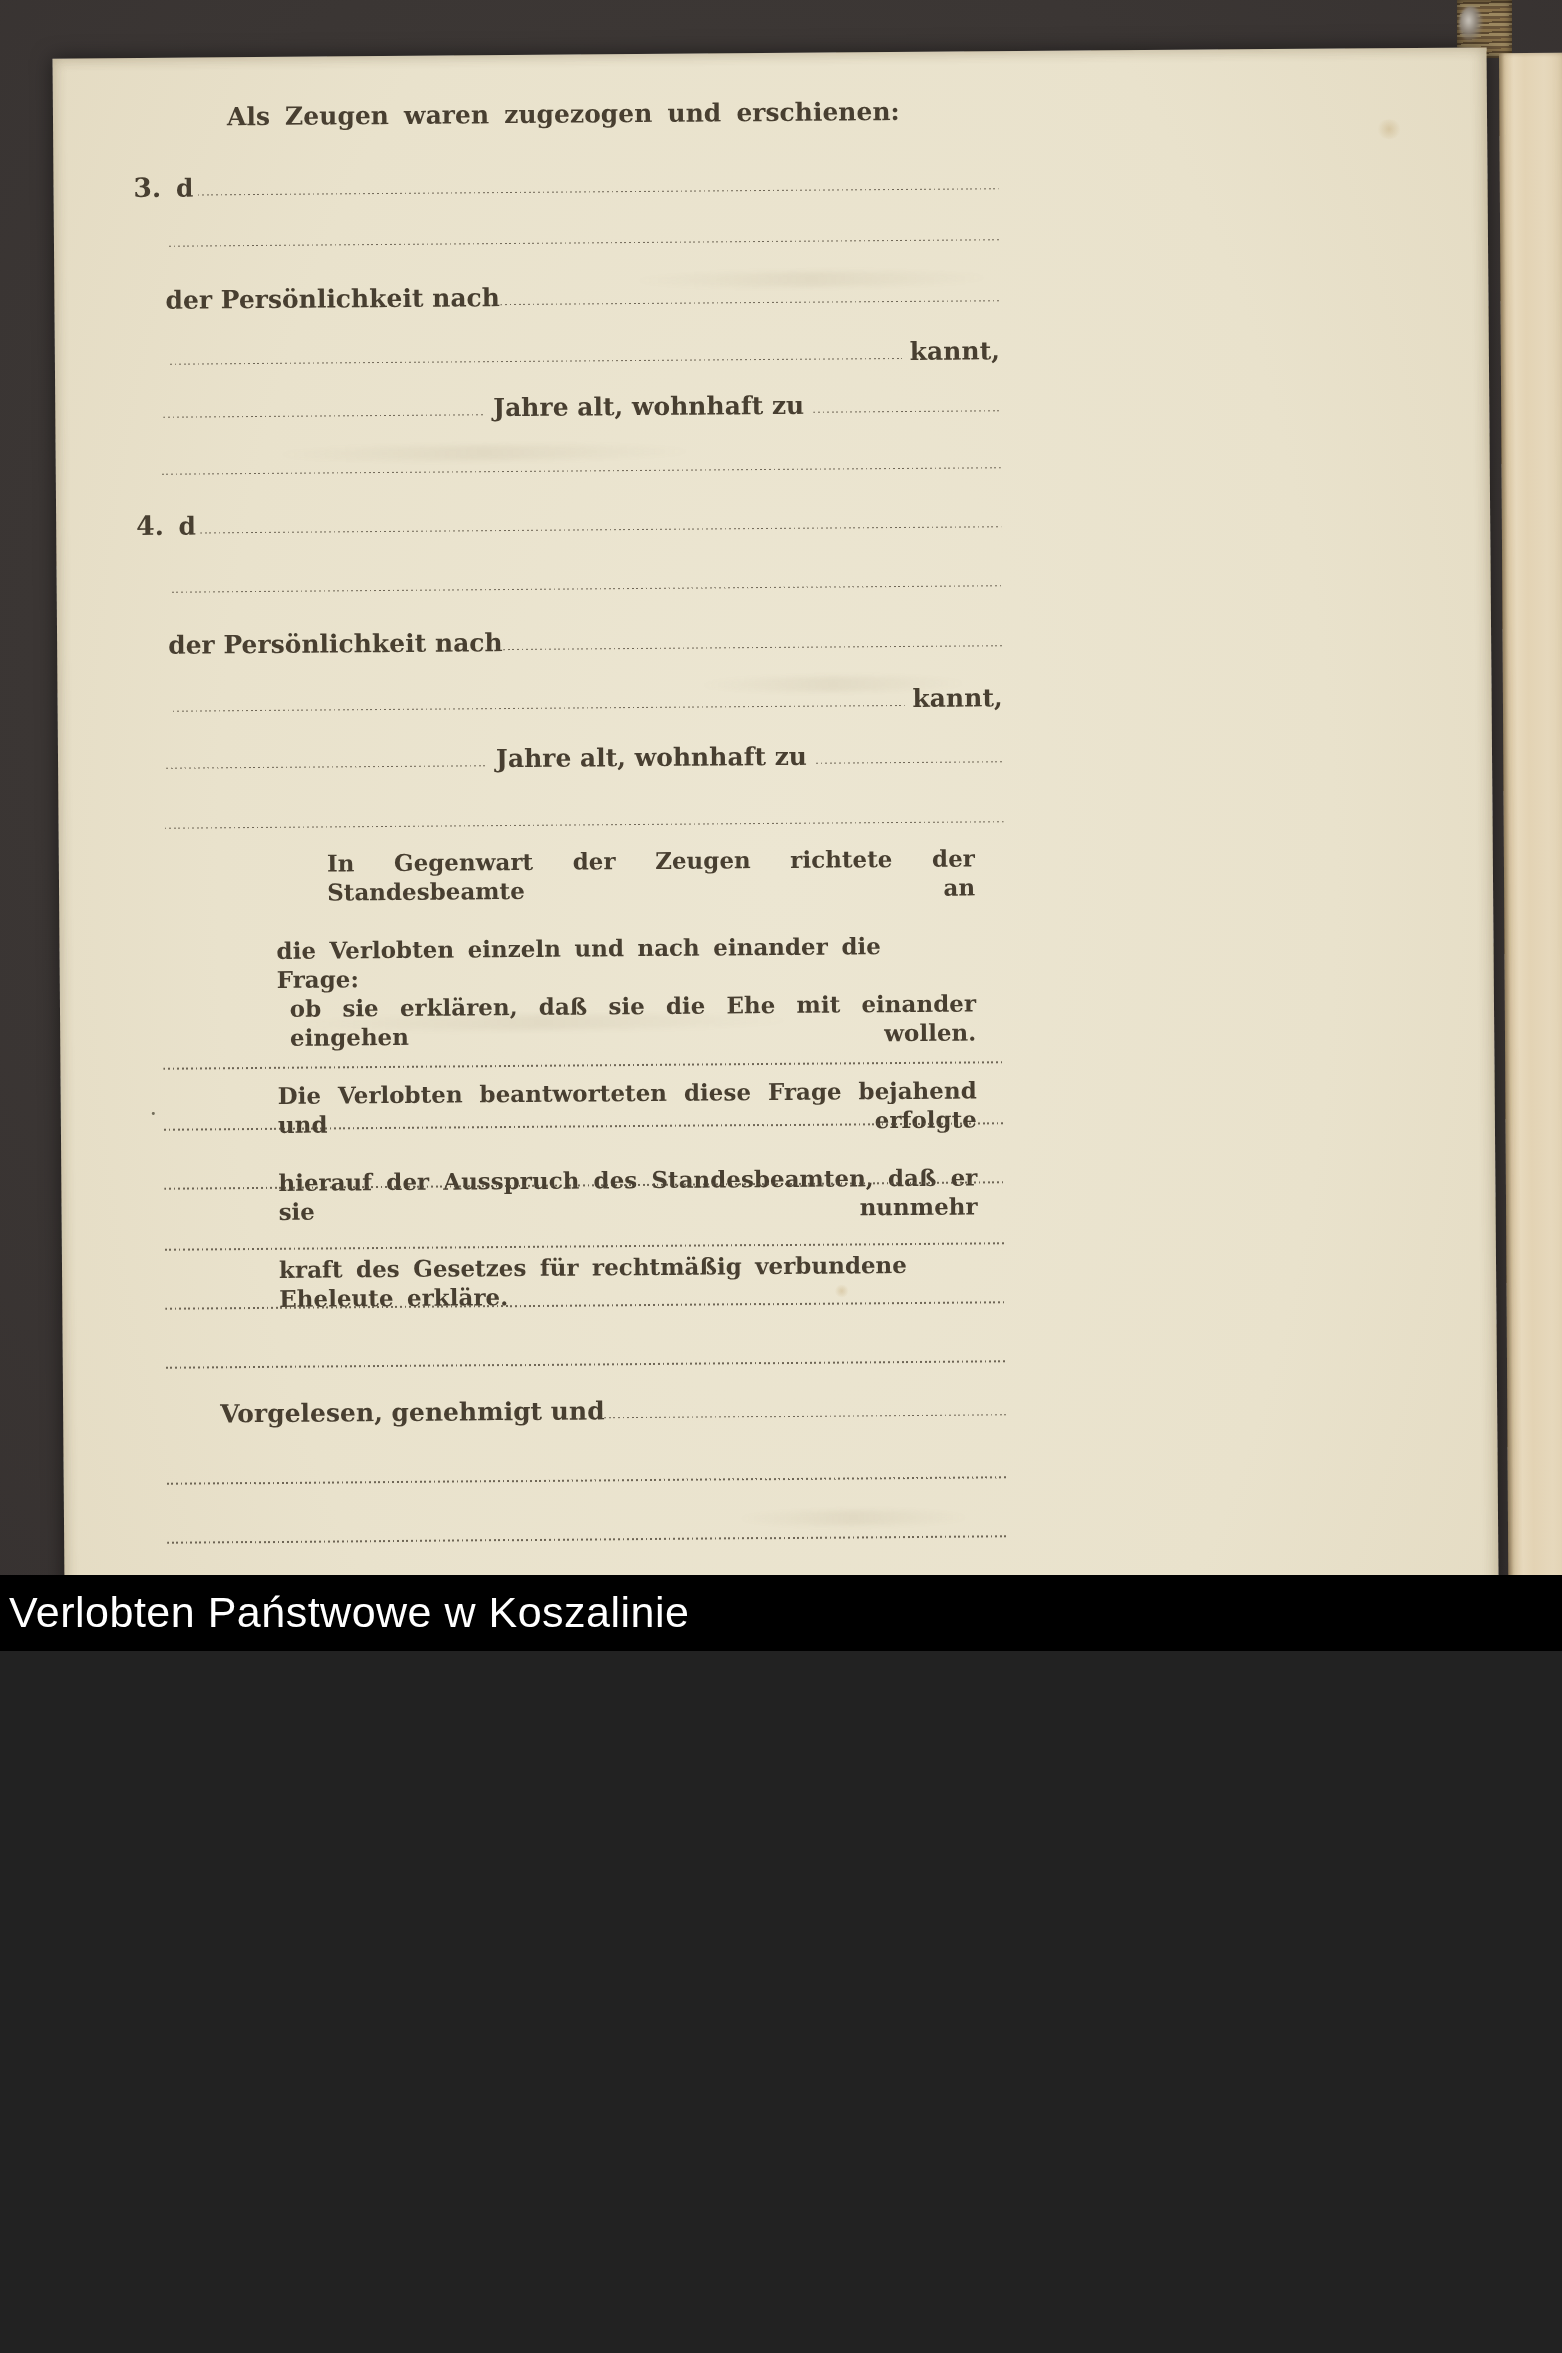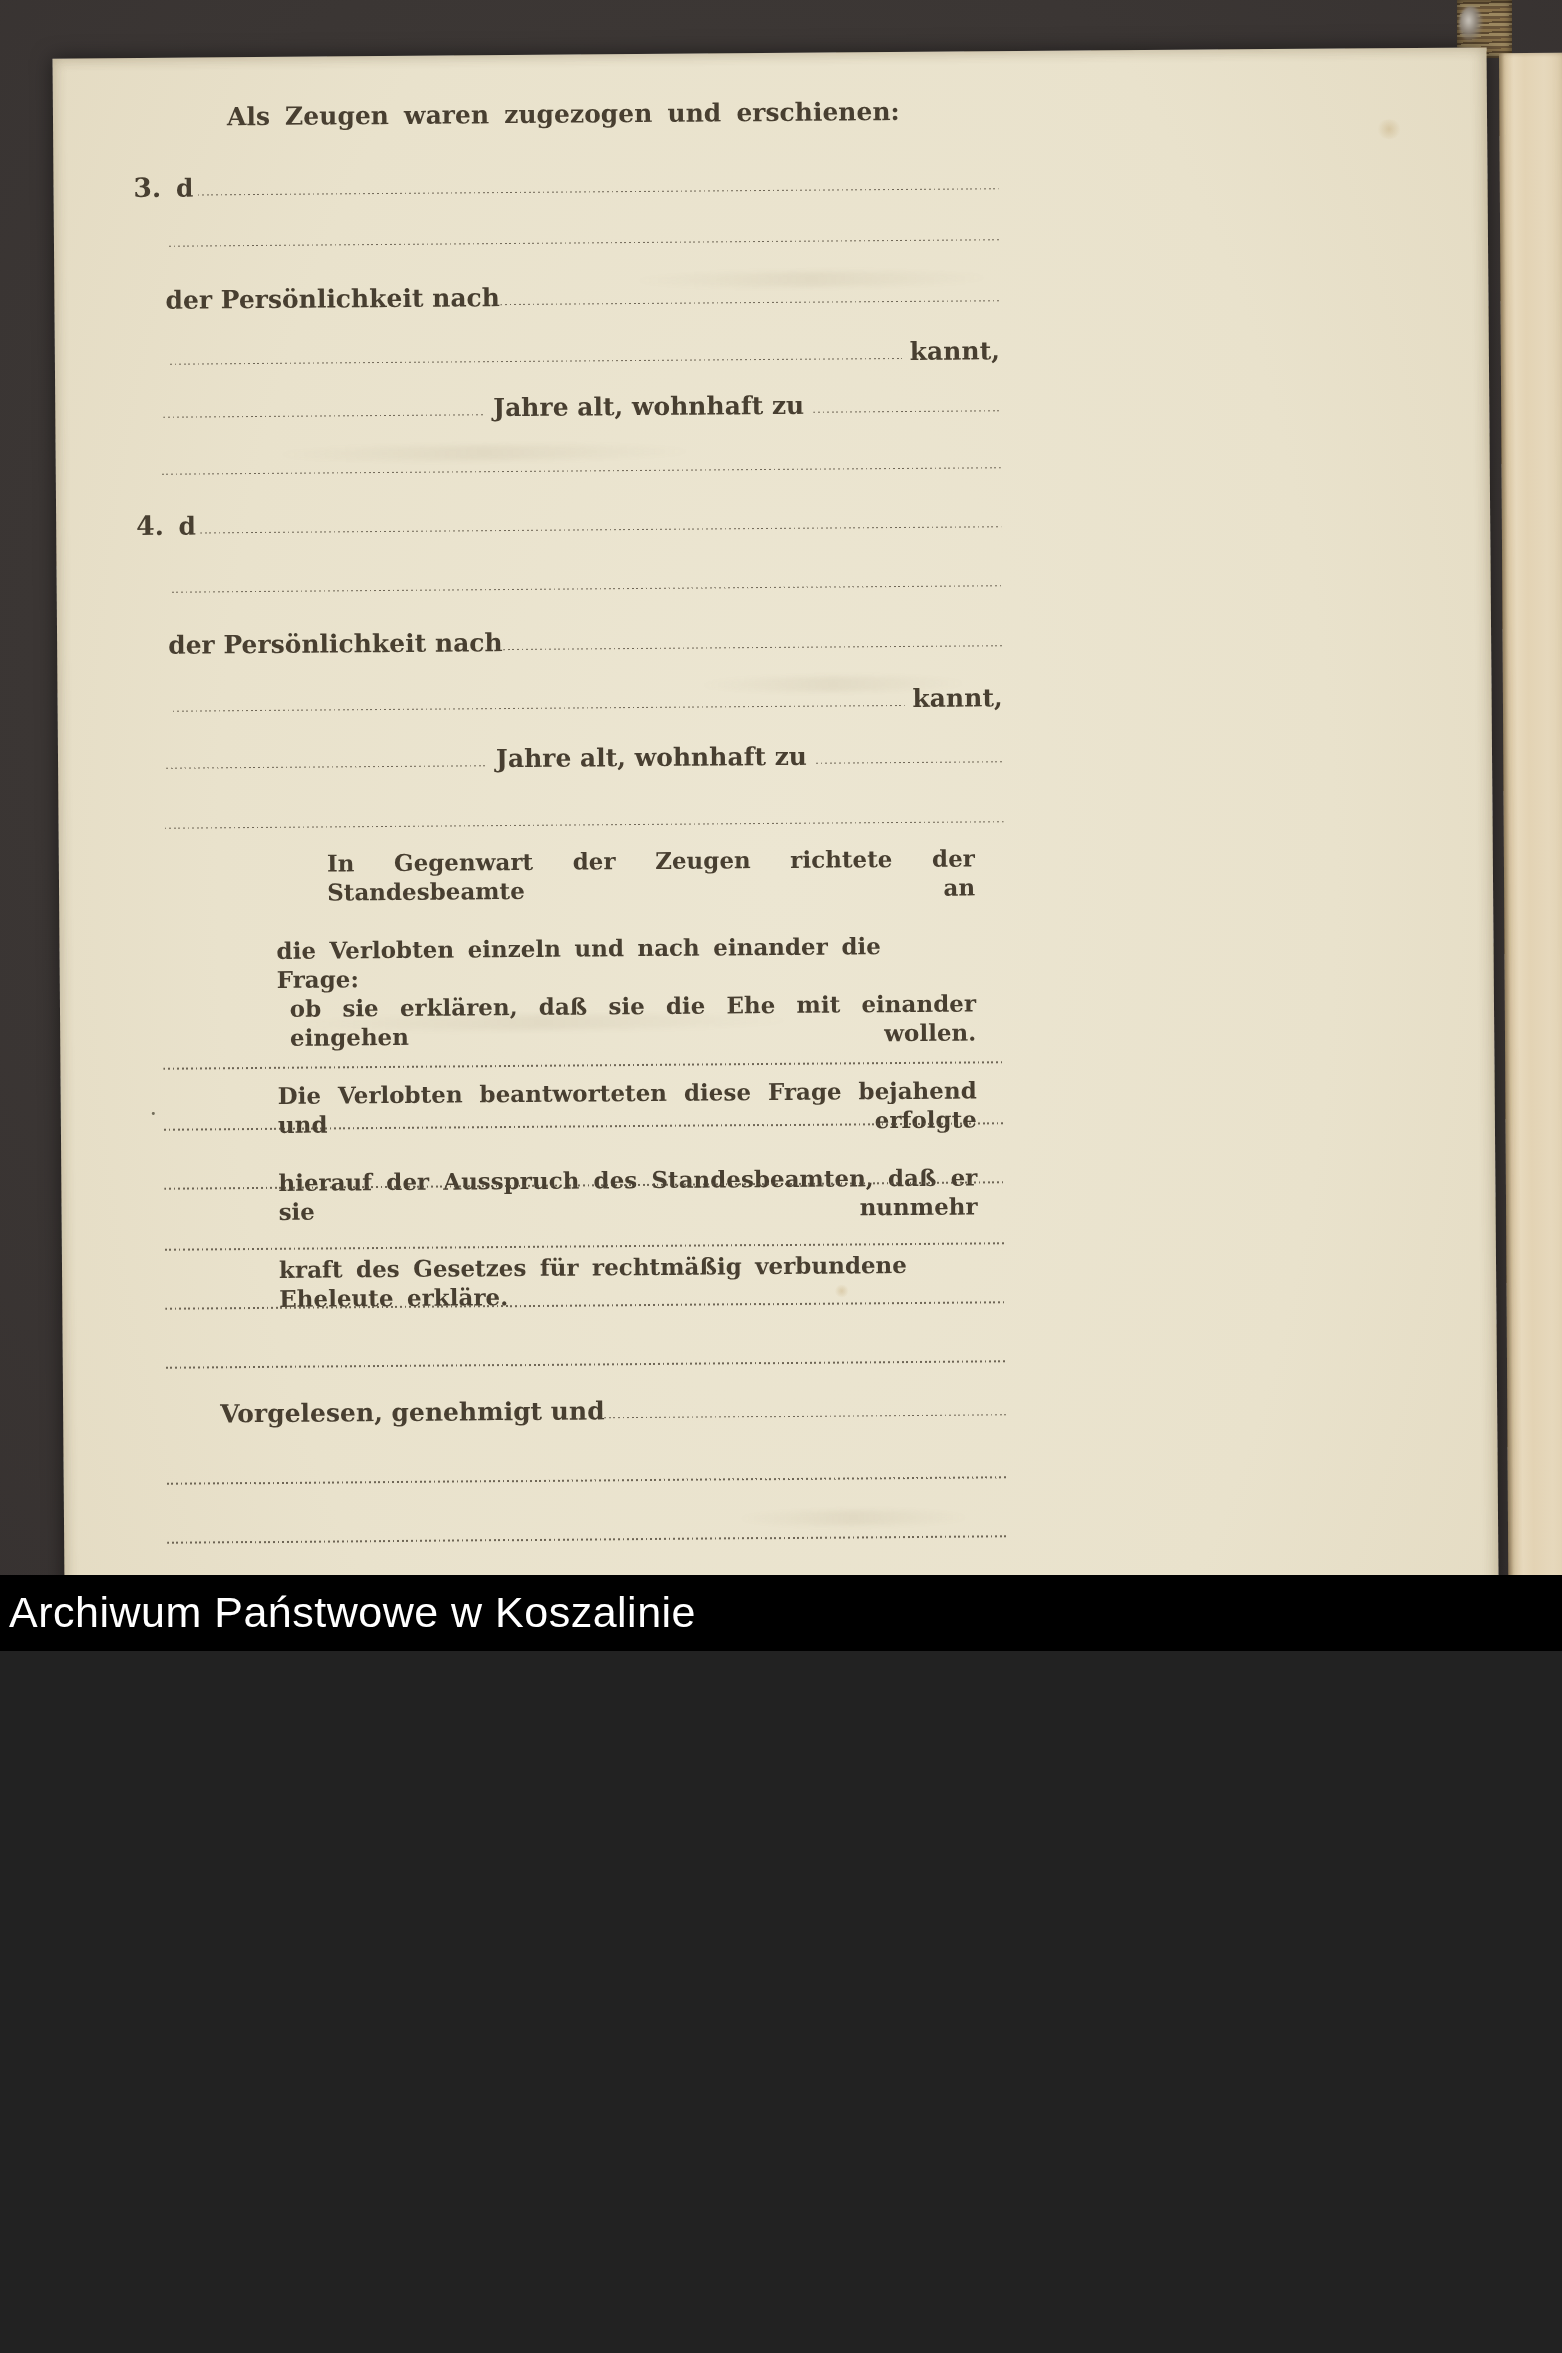--- a/index.html
+++ b/index.html
@@ -181,17 +181,17 @@
     <div class="smudge" style="left:274px; top:1909px; width:255px;"></div>
     <div class="spot" style="left:1323px; top:71px; width:25.5px; height:20px;"></div>
     <div class="spot" style="left:772px; top:1232px; width:14.6px; height:12.8px;"></div>
     <div class="spot" style="left:415px; top:2058px; width:18px; height:14.6px;"></div>
     <div class="spot" style="left:1200px; top:1748px; width:12.8px; height:11px;"></div>
     <div class="speck" style="left:325px; top:1991px;"></div>
     <div class="speck" style="left:91px; top:1054px; width:2.7px; height:2.7px;"></div>
   </div>
 
   <div class="footer-bar">
-    <p class="footer-text">Archiwum Państwowe w Koszalinie</p>
+    <p class="footer-text">Verlobten Państwowe w Koszalinie</p>
   </div>
 
 </div>
 
 
 </body></html>

